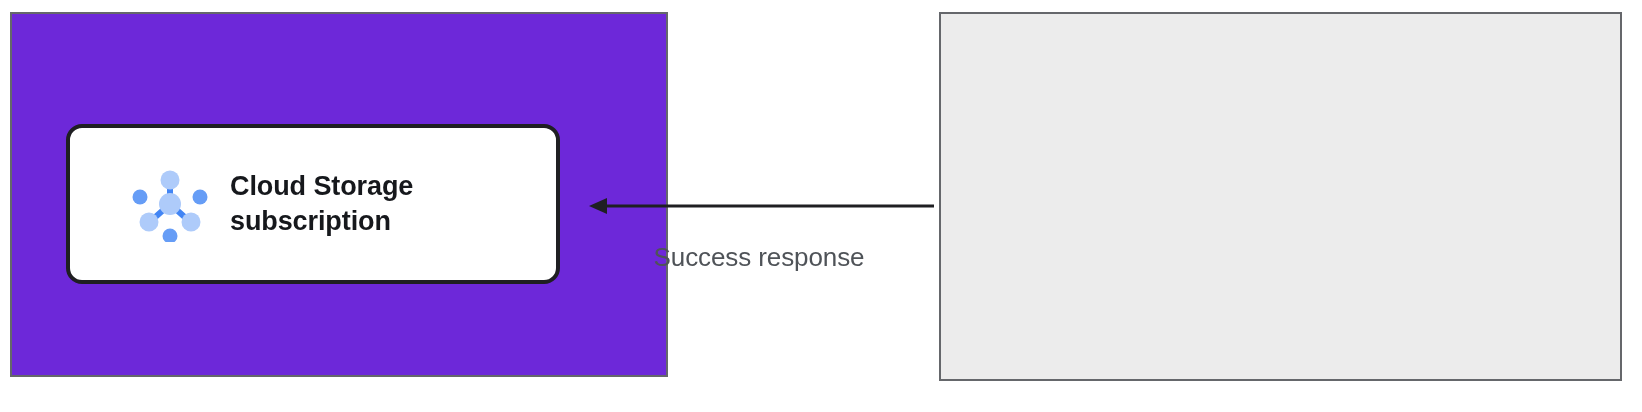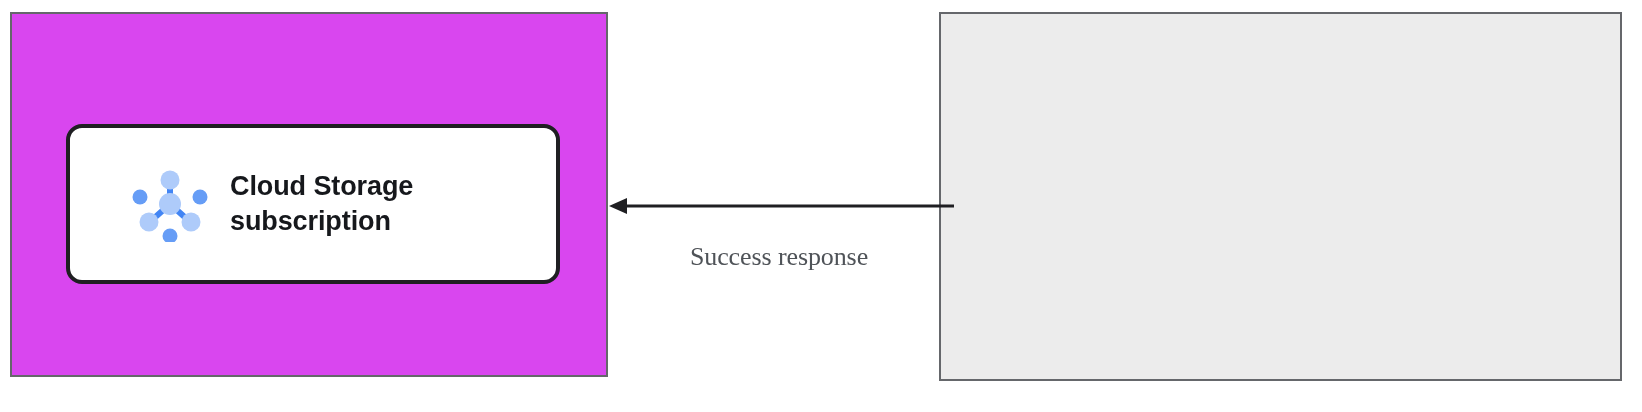--- a/index.html
+++ b/index.html
@@ -22,23 +22,23 @@
 
   
   .panel {
     position: absolute;
     box-sizing: border-box;
     border: 2px solid #65676b;
   }
   #panel-subscription {
     left: 10px;
     top: 12px;
-    width: 598px;
+    width: 658px;
     height: 365px;
-    background: #d946ef;
+    background: #6d28d9;
   }
   #panel-bucket {
     left: 939px;
     top: 12px;
     width: 683px;
     height: 369px;
     background: #ececec;
   }
 
   
@@ -74,21 +74,21 @@
     color: #16181c;
     letter-spacing: -0.1px;
     white-space: pre-line;
   }
 
   
   .flow {
     position: absolute;
   }
   #flow-request { left: 600px; top: 60px; width: 350px; height: 80px; }
-  #flow-response { left: 604px; top: 196px; width: 350px; height: 92px; font-family: Liberation Serif, serif; }
+  #flow-response { left: 584px; top: 196px; width: 350px; height: 92px; }
 
   .flow-label {
     position: absolute;
     left: 0;
     width: 350px;
     text-align: center;
     font-size: 26px;
     color: #4f5358;
     letter-spacing: -0.1px;
     white-space: nowrap;

